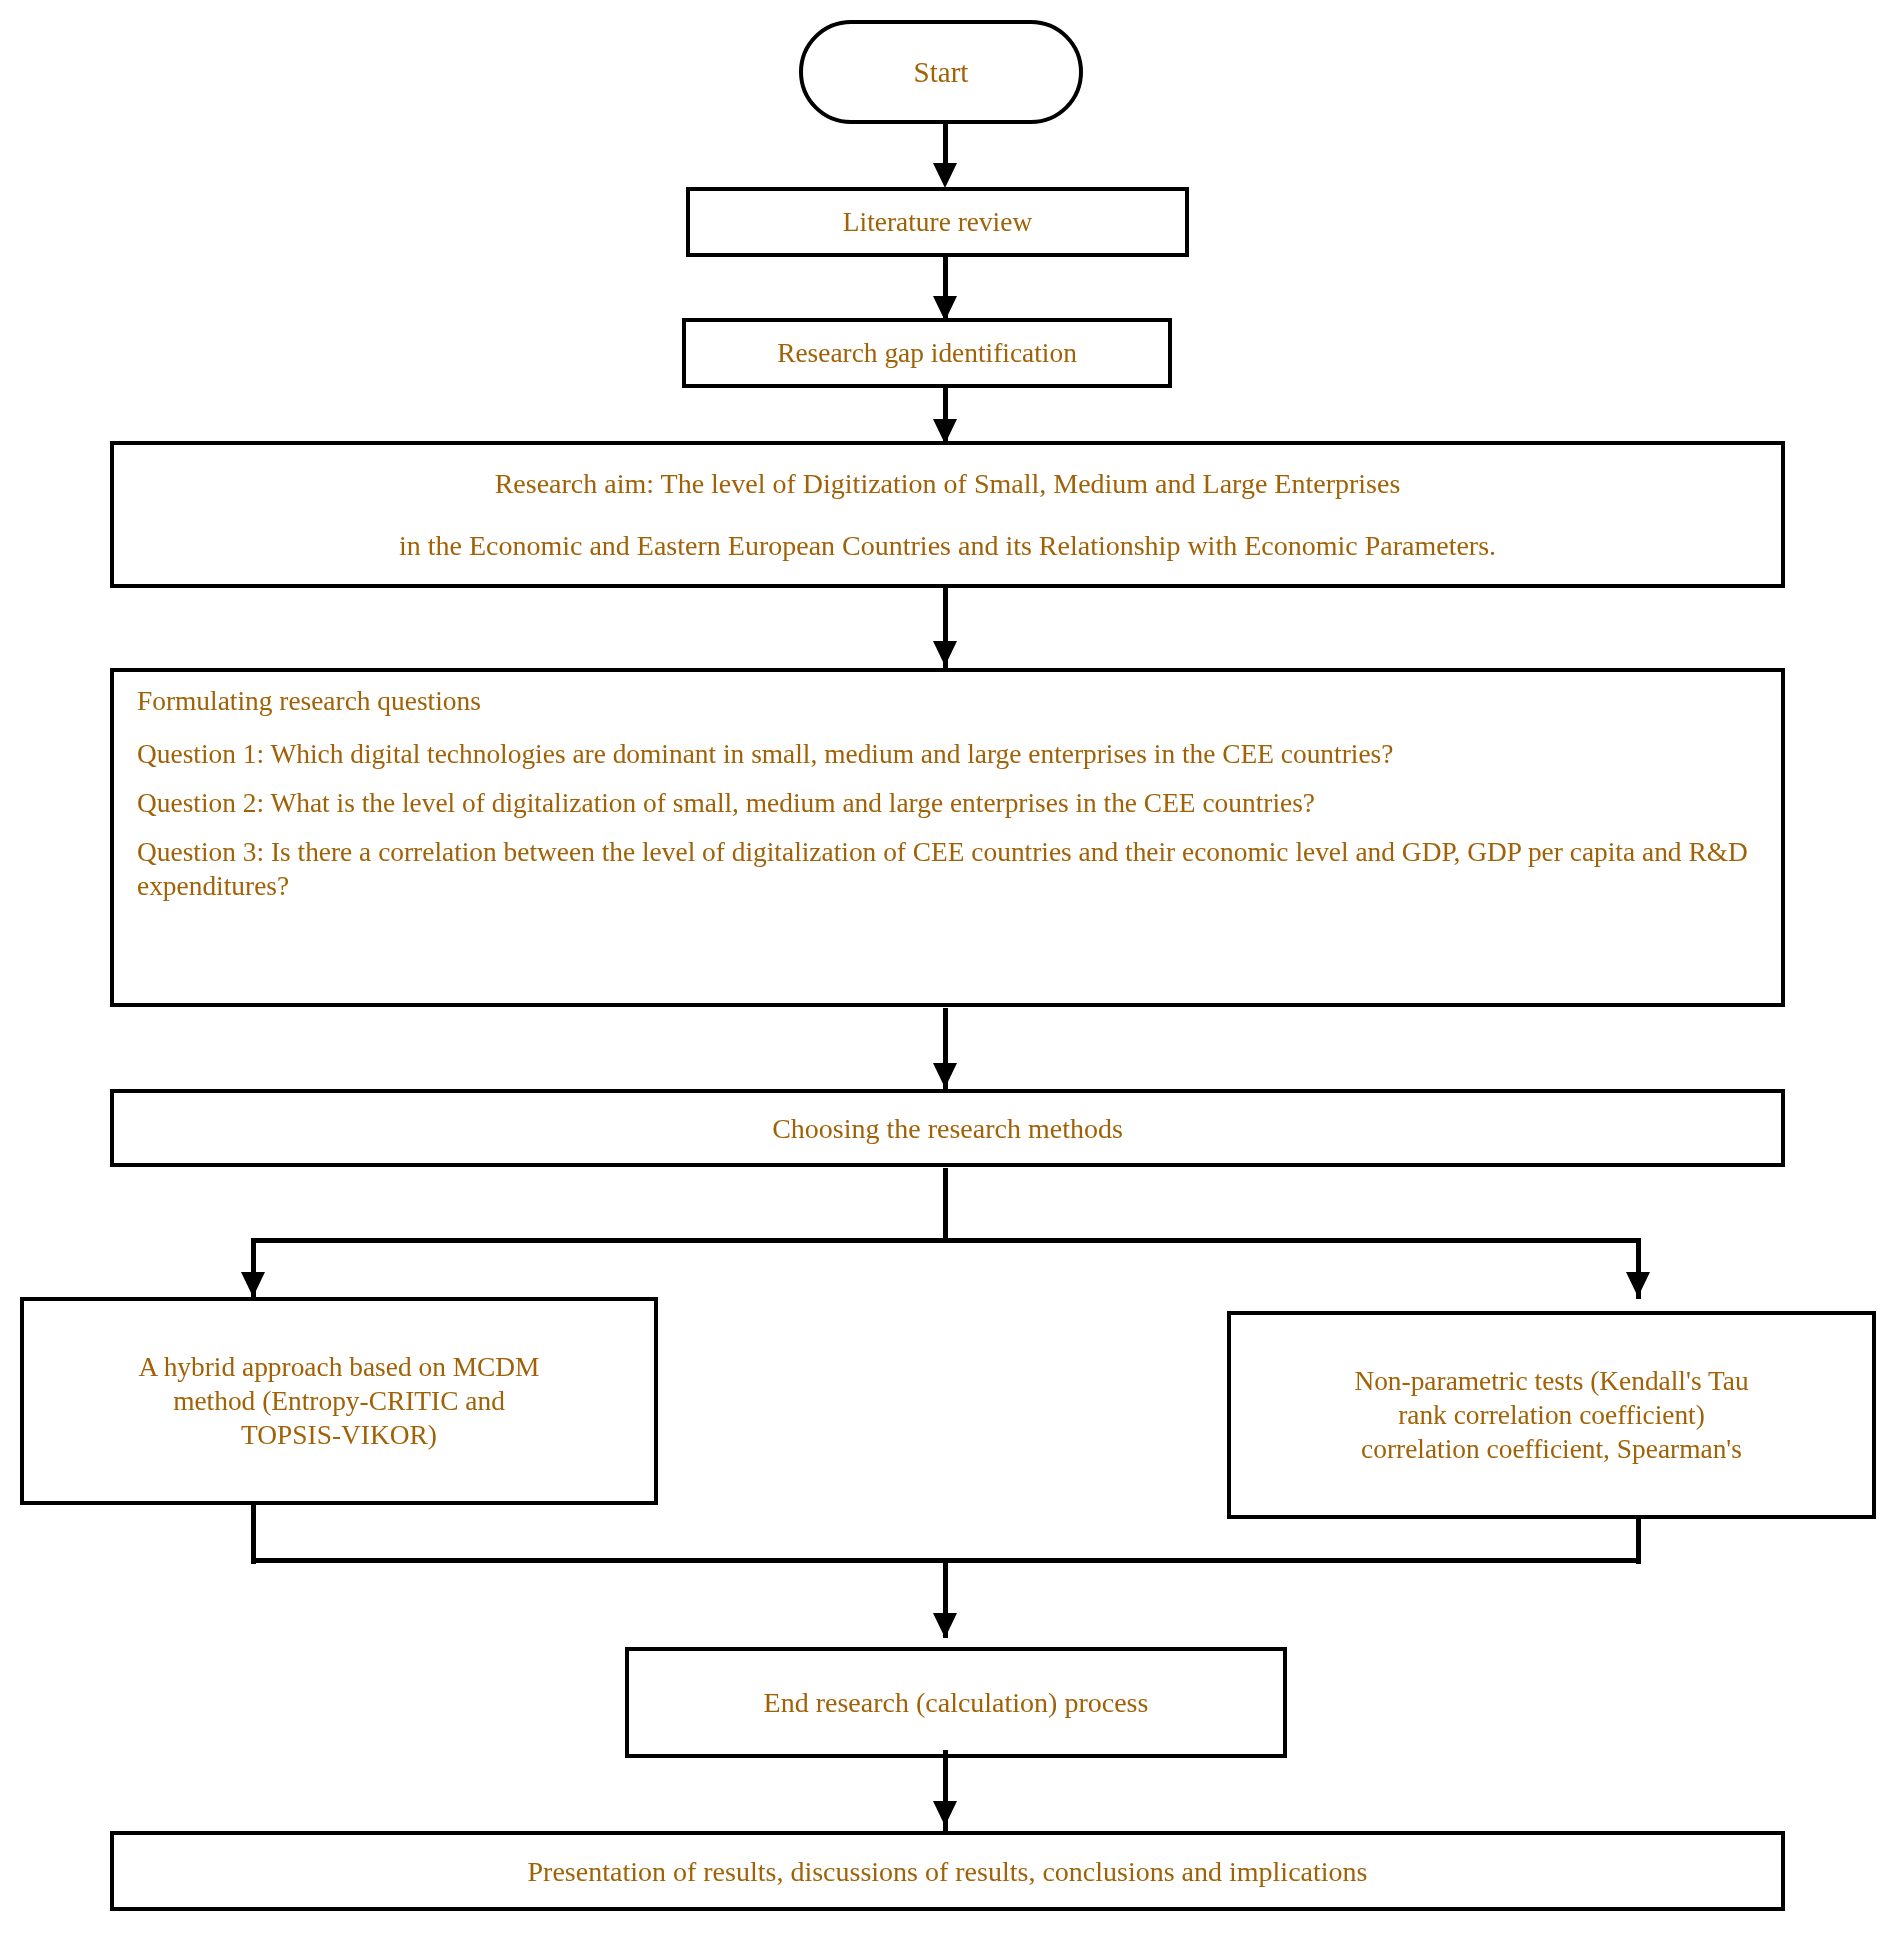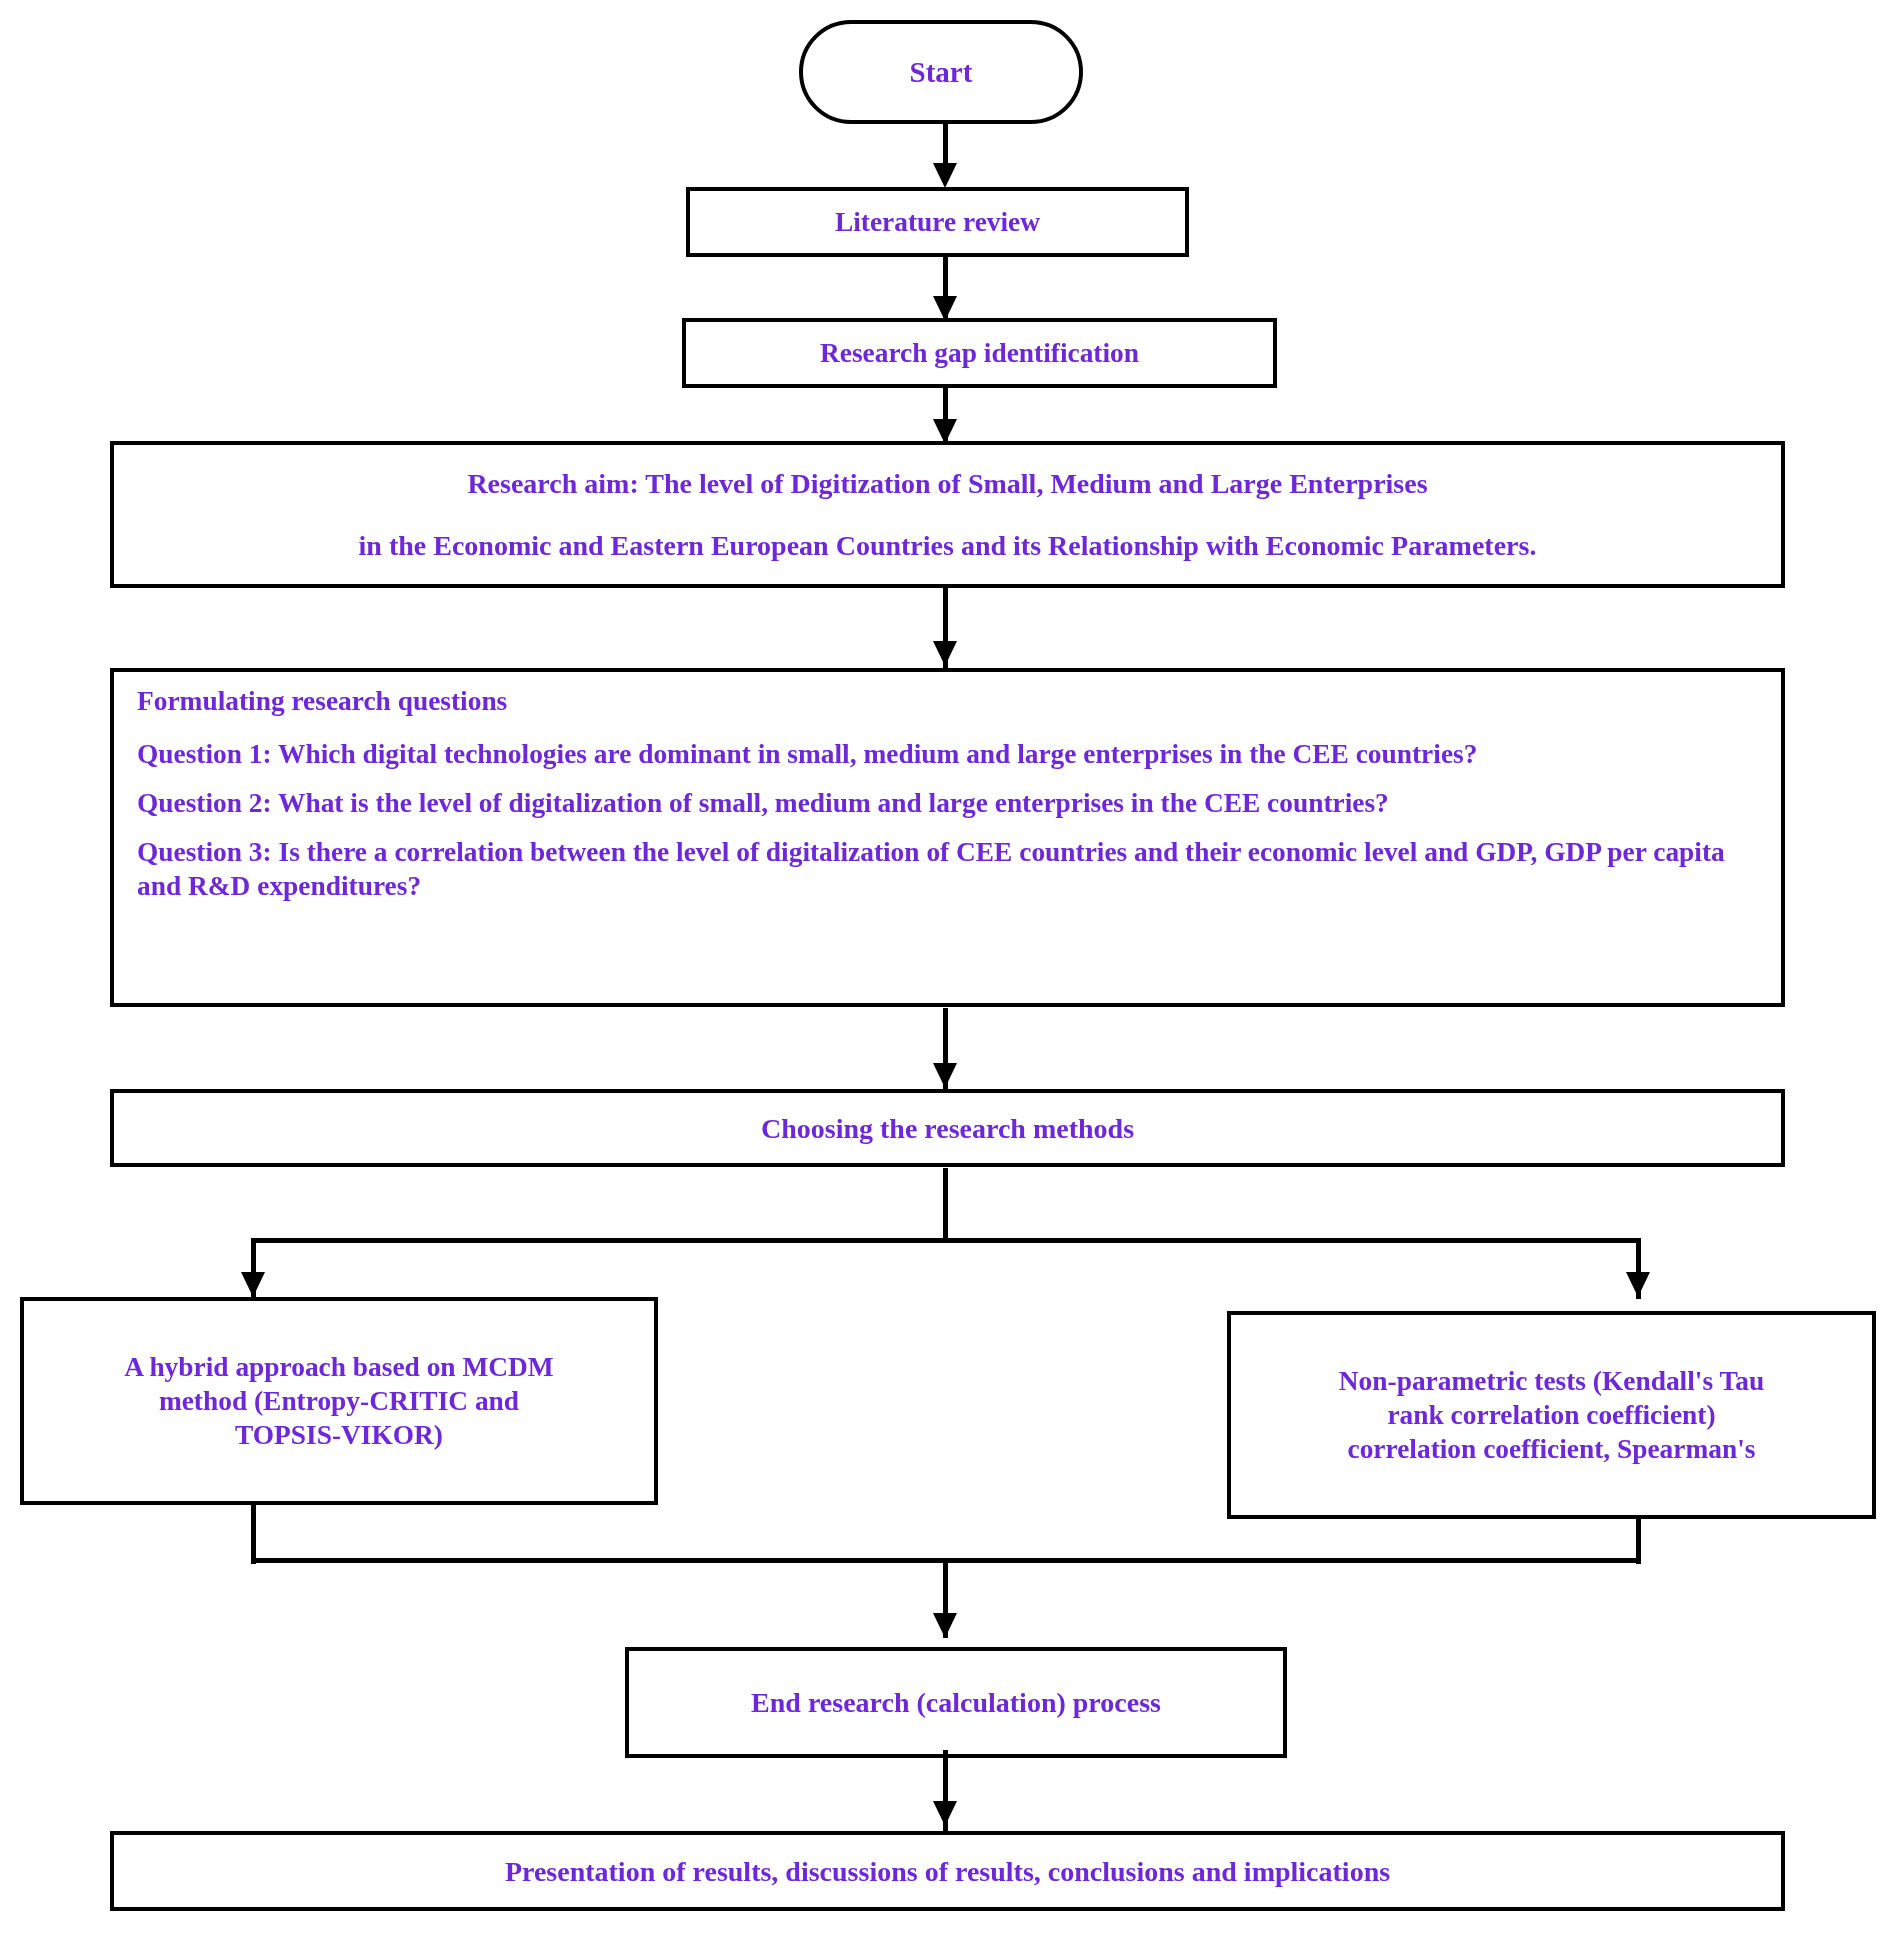--- a/index.html
+++ b/index.html
@@ -19,22 +19,22 @@
   }
   .node {
     position: absolute;
     box-sizing: border-box;
     background: #ffffff;
     border: 4.3px solid #000000;
     display: flex;
     flex-direction: column;
     align-items: center;
     justify-content: center;
-    color: #6d28d9;
-    font-weight: bold;
+    color: #a16207;
+    font-weight: normal;
     text-align: center;
     line-height: 1.25;
   }
   .node.stadium {
     border-radius: 472px;
   }
   .node.left-align {
     align-items: flex-start;
     text-align: left;
   }
@@ -91,21 +91,21 @@
   <div class="vline" style="left:943px; top:122px; height:54px;"></div>
   <div class="arrowhead" style="left:933px; top:163px;"></div>
 
   <div class="node t-small" style="left:686px; top:187px; width:503px; height:70px;align-items:flex-end;">
     <span class="line">Literature review</span>
   </div>
 
   <div class="vline" style="left:943px; top:257px; height:66px;"></div>
   <div class="arrowhead" style="left:933px; top:296px;"></div>
 
-  <div class="node t-small" style="left:682px; top:318px; width:595px; height:70px;">
+  <div class="node t-small" style="left:682px; top:318px; width:490px; height:70px;">
     <span class="line">Research gap identification</span>
   </div>
 
   <div class="vline" style="left:943px; top:388px; height:57px;"></div>
   <div class="arrowhead" style="left:933px; top:419px;"></div>
 
   <div class="node t-med" style="left:110px; top:441px; width:1675px; height:147px; justify-content:center;">
     <span class="line" style="margin-bottom:27.4px;">Research aim: The level of Digitization of Small, Medium and Large Enterprises</span>
     <span class="line">in the Economic and Eastern European Countries and its Relationship with Economic Parameters.</span>
   </div>

